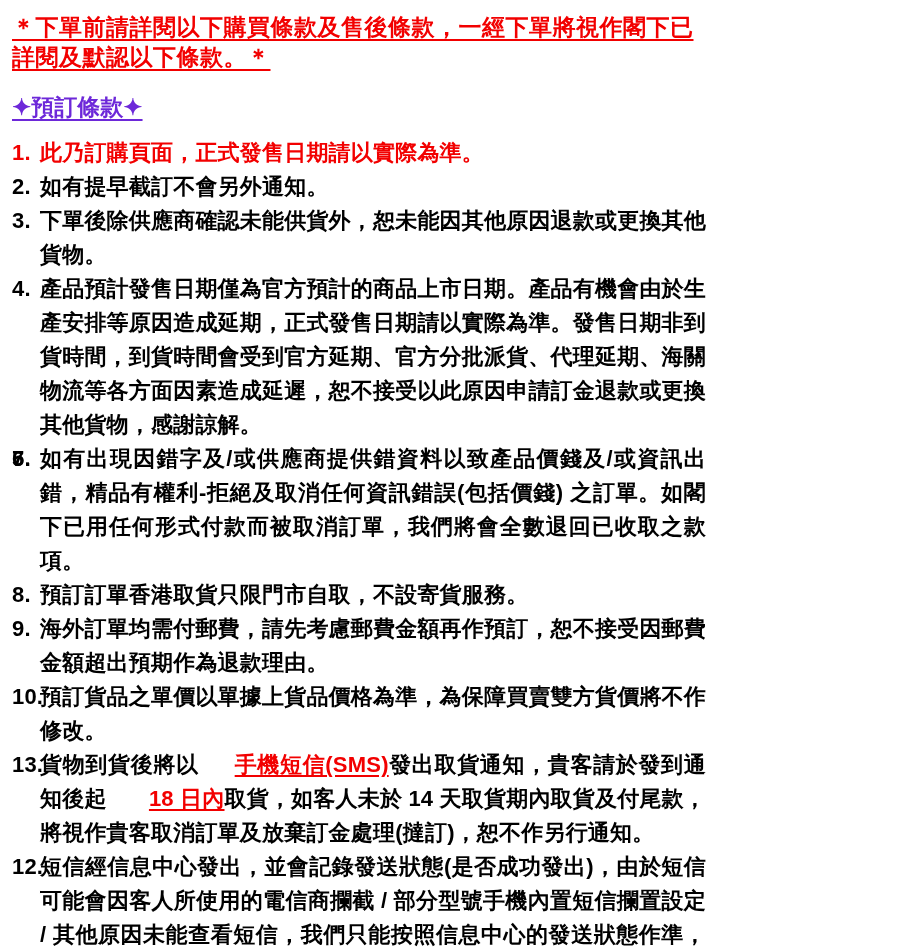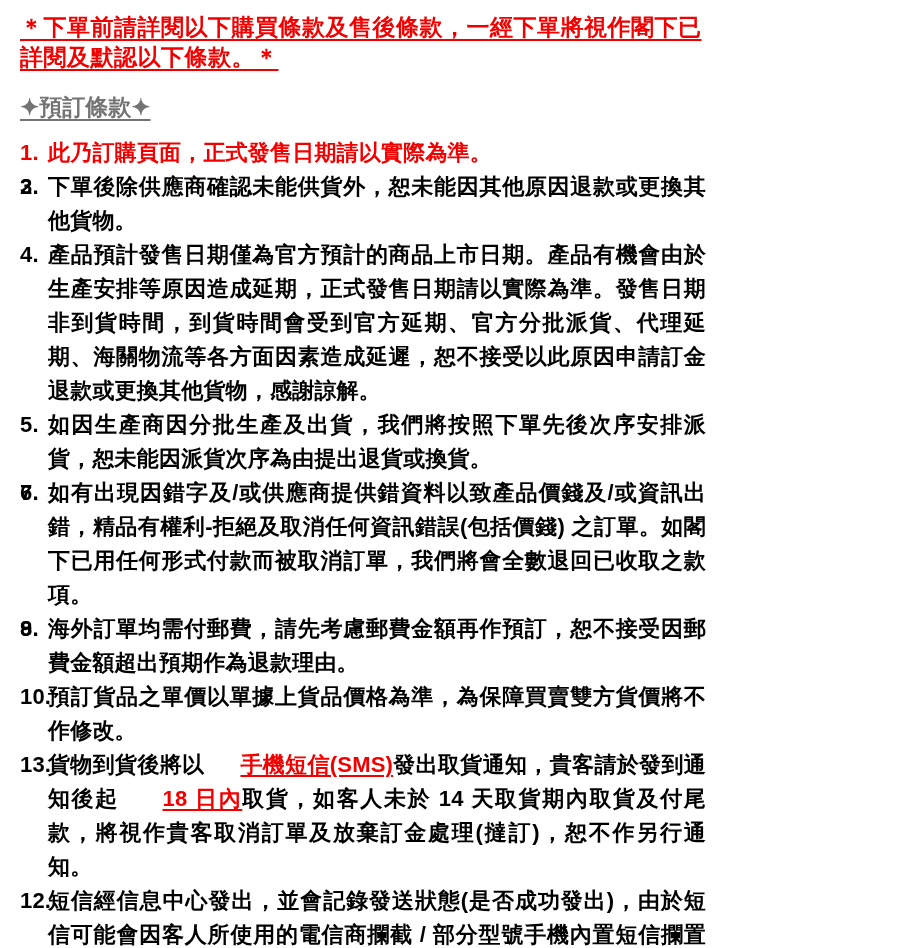--- a/index.html
+++ b/index.html
@@ -12,34 +12,34 @@
     height: 948px;
     overflow: hidden;
     font-family: "Liberation Sans", sans-serif;
     font-weight: 700;
     color: #000000;
   }
   .page {
     box-sizing: border-box;
     width: 724px;
     height: 948px;
-    padding: 12px 18px 0 20px;
+    padding: 12px 18px 0 12px;
   }
   .top-notice {
     color: #f20000;
     font-size: 23px;
     line-height: 30px;
     text-decoration: underline;
     text-decoration-thickness: 2px;
     text-underline-offset: 4px;
     letter-spacing: 0.5px;
   }
   .section-title {
     margin-top: 20px;
-    color: #737373;
+    color: #6d28d9;
     font-size: 23px;
     line-height: 30px;
     text-decoration: underline;
     text-decoration-thickness: 2px;
     text-underline-offset: 4px;
     display: inline-block;
   }
   ol.terms {
     list-style: none;
     margin: 14px 0 0 0;
@@ -73,25 +73,25 @@
 </head>
 <body>
 
 <div class="page">
   <div class="top-notice">＊下單前請詳閱以下購買條款及售後條款，一經下單將視作閣下已詳閱及默認以下條款。＊</div>
   <div>
     <span class="section-title">✦預訂條款✦</span>
   </div>
   <ol class="terms" id="terms-list">
       <li class="term red-item"><span class="term-num">1.</span><span class="term-text"><span>此乃訂購頁面，正式發售日期請以實際為準。</span></span></li>
-      <li class="term"><span class="term-num">2.</span></li>
+      <li class="term"><span class="term-num">2.</span><span class="term-text"><span>如有提早截訂不會另外通知。</span></span></li>
       <li class="term"><span class="term-num">3.</span><span class="term-text"><span>下單後除供應商確認未能供貨外，恕未能因其他原因退款或更換其他貨物。</span></span></li>
       <li class="term"><span class="term-num">4.</span><span class="term-text"><span>產品預計發售日期僅為官方預計的商品上市日期。產品有機會由於生產安排等原因造成延期，正式發售日期請以實際為準。發售日期非到貨時間，到貨時間會受到官方延期、官方分批派貨、代理延期、海關物流等各方面因素造成延遲，恕不接受以此原因申請訂金退款或更換其他貨物，感謝諒解。</span></span></li>
-      <li class="term"><span class="term-num">5.</span><span class="term-text"><span>如因生產商因分批生產及出貨，我們將按照下單先後次序安排派貨，恕未能因派貨次序為由提出退貨或換貨。</span></span></li>
+      <li class="term"><span class="term-num">5.</span></li>
       <li class="term"><span class="term-num">6.</span></li>
       <li class="term"><span class="term-num">7.</span><span class="term-text"><span>如有出現因錯字及/或供應商提供錯資料以致產品價錢及/或資訊出錯，精品有權利-拒絕及取消任何資訊錯誤(包括價錢) 之訂單。如閣下已用任何形式付款而被取消訂單，我們將會全數退回已收取之款項。</span></span></li>
-      <li class="term"><span class="term-num">8.</span></li>
+      <li class="term"><span class="term-num">8.</span><span class="term-text"><span>預訂訂單香港取貨只限門市自取，不設寄貨服務。</span></span></li>
       <li class="term"><span class="term-num">9.</span><span class="term-text"><span>海外訂單均需付郵費，請先考慮郵費金額再作預訂，恕不接受因郵費金額超出預期作為退款理由。</span></span></li>
       <li class="term"><span class="term-num">10.</span><span class="term-text"><span>預訂貨品之單價以單據上貨品價格為準，為保障買賣雙方貨價將不作修改。</span></span></li>
       <li class="term"><span class="term-num">13.</span><span class="term-text"><span>貨物到貨後將以</span><span class="seg-red">手機短信(SMS)</span><span>發出取貨通知，貴客請於發到通知後起 </span><span class="seg-red">18 日內</span><span>取貨，如客人未於 14 天取貨期內取貨及付尾款，將視作貴客取消訂單及放棄訂金處理(撻訂)，恕不作另行通知。</span></span></li>
       <li class="term"><span class="term-num">12.</span><span class="term-text"><span>短信經信息中心發出，並會記錄發送狀態(是否成功發出)，由於短信可能會因客人所使用的電信商攔截 / 部分型號手機內置短信攔置設定 / 其他原因未能查看短信，我們只能按照信息中心的發送狀態作準，未能考慮客人個別情況，恕不接受未有收到短信為由要求取回已撻訂的貨物或訂金。</span></span></li>
     </ol>
 </div>
 
 </body></html>

